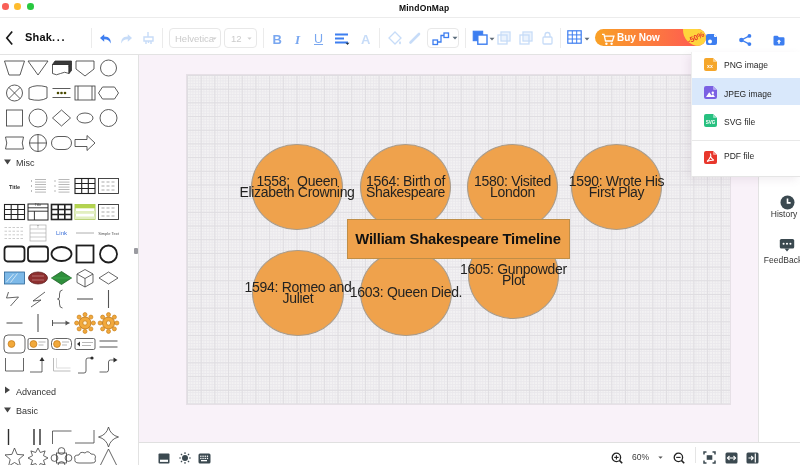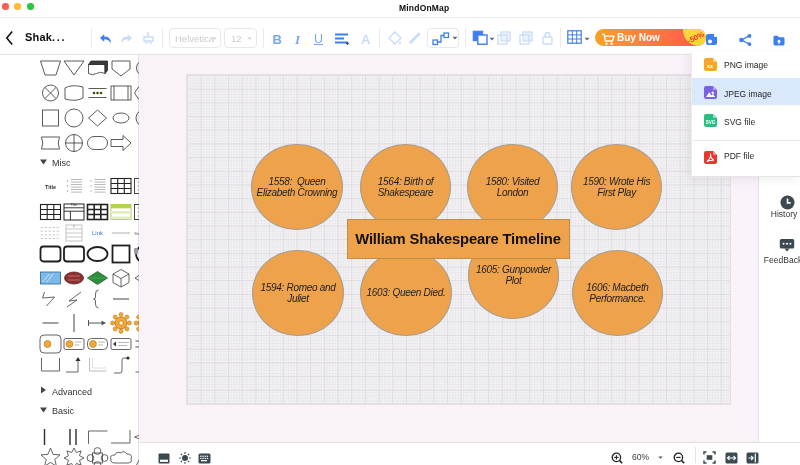--- a/index.html
+++ b/index.html
@@ -7,34 +7,34 @@
 #titlebar { left:0; top:0; width:800px; height:18px; background:#fff; border-bottom:1px solid #ececec; }
 .light { position:absolute; top:3.4px; width:6.6px; height:6.6px; border-radius:50%; }
 #title { position:absolute; left:399px; top:3px; font-size:8.5px; font-weight:bold; color:#0c0c0c; letter-spacing:0.2px;}
 #toolbarbg { left:0; top:18px; width:800px; height:37px; background:#fff; }
 #toolbar { left:0; top:0; width:800px; height:55px; background:transparent; z-index:5; pointer-events:none; }
 #tbline { left:0; top:54px; width:691px; height:1px; background:#e3e3e3; }
 .ti { position:absolute; top:31px; }
 .sep { position:absolute; top:28px; width:1px; height:20px; background:#ebebeb; }
 .ddbox { position:absolute; top:27.5px; height:20.5px; border:1px solid #e8e8e8; border-radius:4px; background:#fff; }
 .ddtext { position:absolute; top:4.5px; font-size:9.5px; color:#cbcbcb;text-align:center; }
-#sidebar { left:0; top:55px; width:139px; height:410px; background:#fff; border-right:1px solid #e2e2e2;padding-left:36px; }
+#sidebar { left:0; top:55px; width:139px; height:410px; background:#fff; border-right:1px solid #e2e2e2; }
 #canvas { left:139px; top:55px; width:619px; height:387px; background:#f9f2f9; }
 #page { position:absolute; left:46.5px; top:18.5px; width:545px; height:331px;
   background-color:#f3f2f3;
   background-image:
     linear-gradient(#dfdde1 1px, transparent 1px),
     linear-gradient(90deg, #dfdde1 1px, transparent 1px),
     linear-gradient(#eae8ec 1px, transparent 1px),
     linear-gradient(90deg, #eae8ec 1px, transparent 1px);
   background-size: 13.7px 13.7px, 13.7px 13.7px, 2.74px 2.74px, 2.74px 2.74px;
   border:1px solid #e6e0e6; }
 .node { position:absolute; background:#efa24c; border:1px solid #a99c8c; border-radius:50%;
   display:flex; align-items:center; justify-content:center; text-align:center;
-  font-size:10px; letter-spacing:-0.3px; color:#222; line-height:11.2px; white-space:nowrap;font-style:italic; }
+  font-size:14px; letter-spacing:-0.3px; color:#222; line-height:11.2px; white-space:nowrap; }
 #titlerect { position:absolute; white-space:nowrap; width:223px; height:40px;
   background:#efa24c; border:1px solid #c08e47; display:flex; align-items:center; justify-content:center;
   font-size:14.8px; font-weight:bold; color:#111; letter-spacing:-0.2px; }
 #rightpanel { left:758px; top:55px; width:42px; height:410px; background:#fff; border-left:1px solid #e3e3e3; }
 #bottombar { left:139px; top:442px; width:661px; height:23px; background:#fff; border-top:1px solid #e0e0e0; }
 .bi { position:absolute; top:7px;margin-left:7px; }
 #dropdown { z-index:6; left:691px; top:52px; width:109px; height:124.5px; background:#fff;
   border-left:1px solid #eee; border-bottom:1px solid #e5e5e5;
   box-shadow:-3px 3px 8px rgba(120,90,120,0.10); }
 #buynow { position:absolute; left:595px; top:29px; width:111px; height:17px; border-radius:8.5px;
@@ -329,21 +329,20 @@
 <div class="abs" style="left:133.5px; top:247.5px; width:4.5px; height:6.5px; background:#9a9aa0; border-radius:1px; z-index:2;"></div>
 <div id="canvas" class="abs">
     <div id="page"></div>
     <div class="node" style="left:112.25px; top:88.94999999999999px; width:91.5px; height:86.5px;">1558:&nbsp; Queen<br>Elizabeth Crowning</div>
     <div class="node" style="left:220.75px; top:88.94999999999999px; width:91.5px; height:86.5px;">1564: Birth of<br>Shakespeare</div>
     <div class="node" style="left:327.75px; top:88.94999999999999px; width:91.5px; height:86.5px;">1580: Visited<br>London</div>
     <div class="node" style="left:431.75px; top:88.94999999999999px; width:91.5px; height:86.5px;">1590: Wrote His<br>First Play</div>
     <div class="node" style="left:113.25px; top:194.75px; width:91.5px; height:86.5px;">1594: Romeo and<br>Juliet</div>
     <div class="node" style="left:221.25px; top:194.75px; width:91.5px; height:86.5px;">1603: Queen Died.</div>
     <div class="node" style="left:328.75px; top:177px; width:91.5px; height:86.5px;">1605: Gunpowder<br>Plot</div>
-    <div class="node" style="left:432.75px; top:194.75px; width:91.5px; height:86.5px;">1606: Macbeth<br>Performance.</div>
     <div id="titlerect" style="left:207.5px; top:163.5px;">William Shakespeare Timeline</div>
   </div>
 <div id="rightpanel" class="abs">
     <div style="position:absolute; left:20.5px; top:139.5px;"><svg width="15" height="15" viewBox="0 0 15 15" style="" xmlns="http://www.w3.org/2000/svg">
         <circle cx="7.5" cy="7.5" r="7" fill="#3b4950"></circle>
         <path d="M7.5,3.6 L7.5,7.9 L10.6,7.9" fill="none" stroke="#fff" stroke-width="1.6"></path>
       </svg></div>
     <div style="position:absolute; left:0; top:154px; left:4px; width:42px; text-align:center; font-size:8.5px; color:#333;">History</div>
     <div style="position:absolute; left:20px; top:183px;"><svg width="16" height="15" viewBox="0 0 16 15" style="" xmlns="http://www.w3.org/2000/svg">
         <rect x="0.8" y="1" width="14.4" height="9.6" rx="1.6" fill="#3b4950"></rect>

